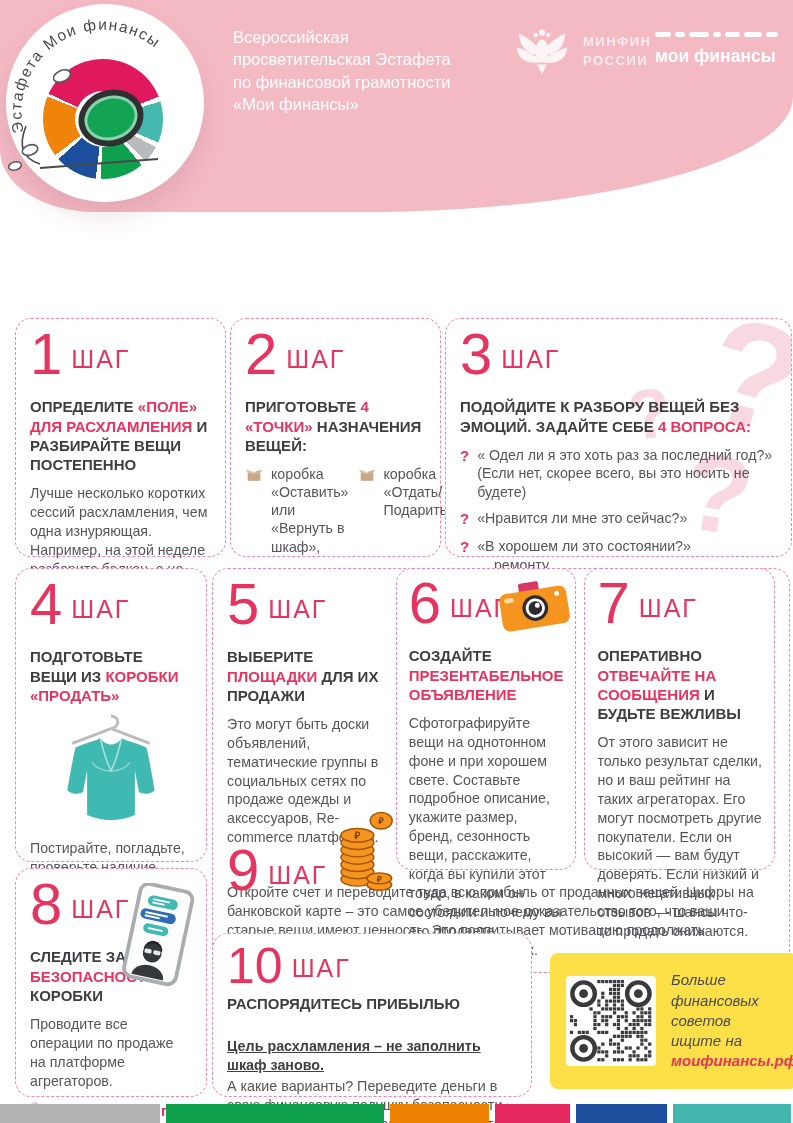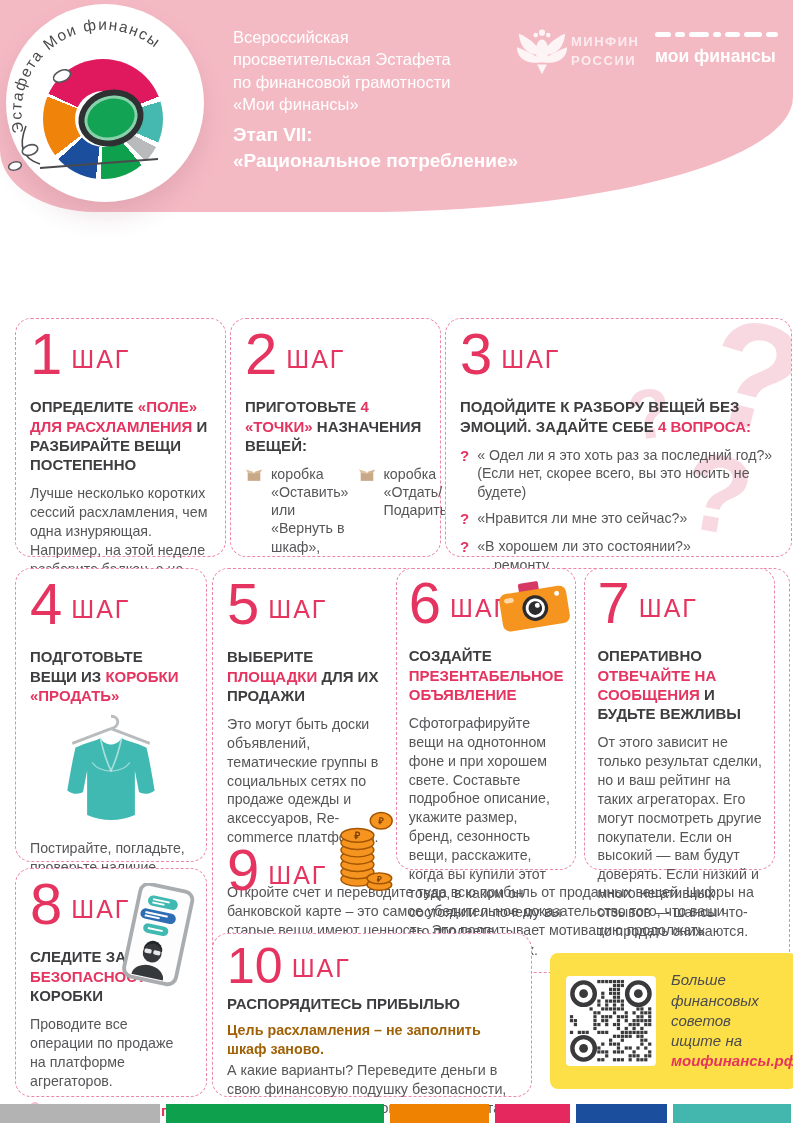--- a/index.html
+++ b/index.html
@@ -23,21 +23,21 @@
               width:56px;height:56px;background:#fff;border-radius:50%;}
   .coin-big{position:absolute;left:72px;top:86px;width:66px;height:56px;background:#2f3032;
             border-radius:50%;transform:rotate(-18deg);}
   .coin-big .inner{position:absolute;inset:6px;background:#12a355;border-radius:50%;
                    box-shadow:inset 0 0 0 3px rgba(255,255,255,.5);}
   .badge-svg{position:absolute;left:0;top:0;}
   .program{position:absolute;left:233px;top:26px;color:#fff;font-size:16.5px;line-height:1.36;
            white-space:pre-line;}
   .stage{position:absolute;left:233px;top:122px;color:#fff;font-weight:bold;font-size:19px;
          line-height:1.35;white-space:pre-line;}
-  .minfin{position:absolute;left:515px;top:24px;display:flex;align-items:center;gap:2px;}
+  .minfin{position:absolute;left:515px;top:24px;display:flex;align-items:center;gap:14px;}
   .minfin .lbl{color:rgba(255,255,255,.72);font-size:13px;font-weight:bold;letter-spacing:1.5px;
                line-height:1.5;}
   .brand{position:absolute;left:655px;top:32px;width:132px;}
   .brand .dashes{display:flex;gap:4px;margin-bottom:9px;}
   .brand .dashes span{height:5px;background:#fff;border-radius:2.5px;display:block;}
   .brand .txt{color:#fff;font-weight:bold;font-size:17.5px;}
 
   
   .title-sec{position:absolute;left:28px;top:222px;width:748px;}
   .kicker{color:#e5345f;font-size:17px;letter-spacing:1px;}
@@ -92,21 +92,21 @@
   .b8{position:absolute;left:15px;top:868px;width:192px;height:229px;}
   .b8 .h{width:130px;}
   .phone{position:absolute;right:-4px;top:2px;}
   .warn{display:flex;gap:9px;margin-top:12px;}
   .exbar{width:10px;flex-shrink:0;}
   .exbar .bar{width:10px;height:46px;background:#f2c3d0;border-radius:5px;}
   .warn .wtext{color:#e5345f;font-weight:bold;font-size:14.8px;line-height:1.3;}
   .row3{position:absolute;left:212px;top:933px;display:flex;gap:18px;align-items:flex-start;}
   .b10{width:320px;height:164px;}
   .b10 .h{margin-top:8px;}
-  .lead{color:#a16207;font-weight:bold;font-size:14.3px;line-height:1.33;margin-top:8px;}
+  .lead{color:#404040;font-weight:bold;font-size:14.3px;line-height:1.33;margin-top:24px;text-decoration:underline;}
   .b10 .body{margin-top:2px;font-size:14.3px;}
   .qrblock{width:247px;height:136px;background:#fde047;border-radius:8px;margin-top:20px;
            display:flex;align-items:center;gap:15px;padding-left:16px;box-sizing:border-box;}
   .qrtext{font-style:italic;font-size:15px;line-height:1.35;color:#4b4b4d;}
   .qrtext .link{color:#e5345f;font-weight:bold;}
 
   
   .stripe{position:absolute;left:0;bottom:0;height:19px;display:flex;gap:6px;width:100%;}
   .stripe .seg{height:100%;}
 </style>
@@ -136,22 +136,20 @@
       <ellipse cx="56" cy="72" rx="9" ry="5.5" fill="#fff" stroke="#55585a" stroke-width="1.6" transform="rotate(-24 56 72)"></ellipse>
       <ellipse cx="24" cy="146" rx="8" ry="5" fill="#fff" stroke="#55585a" stroke-width="1.6" transform="rotate(-18 24 146)"></ellipse>
       <ellipse cx="9" cy="162" rx="6.5" ry="4" fill="#fff" stroke="#55585a" stroke-width="1.5" transform="rotate(-14 9 162)"></ellipse>
     </svg>
   </div>
 
   <div class="program">Всероссийская
 просветительская Эстафета
 по финансовой грамотности
 «Мои финансы»</div>
-  <div class="stage">Этап VII:
-«Рациональное потребление»</div>
 
   <div class="minfin">
     <svg width="54" height="54" viewBox="0 0 56 56">
       <g fill="#fff" opacity="0.85">
         <path d="M26 32 C12 32 5 23 4 10 C14 14 22 21 26 28 Z"></path>
         <path d="M26 40 C9 42 2 33 2 24 C11 27 20 32 26 36 Z"></path>
         <path d="M30 32 C44 32 51 23 52 10 C42 14 34 21 30 28 Z"></path>
         <path d="M30 40 C47 42 54 33 54 24 C45 27 36 32 30 36 Z"></path>
         <ellipse cx="28" cy="28" rx="6.5" ry="12"></ellipse>
         <circle cx="28" cy="9" r="3.2"></circle>

